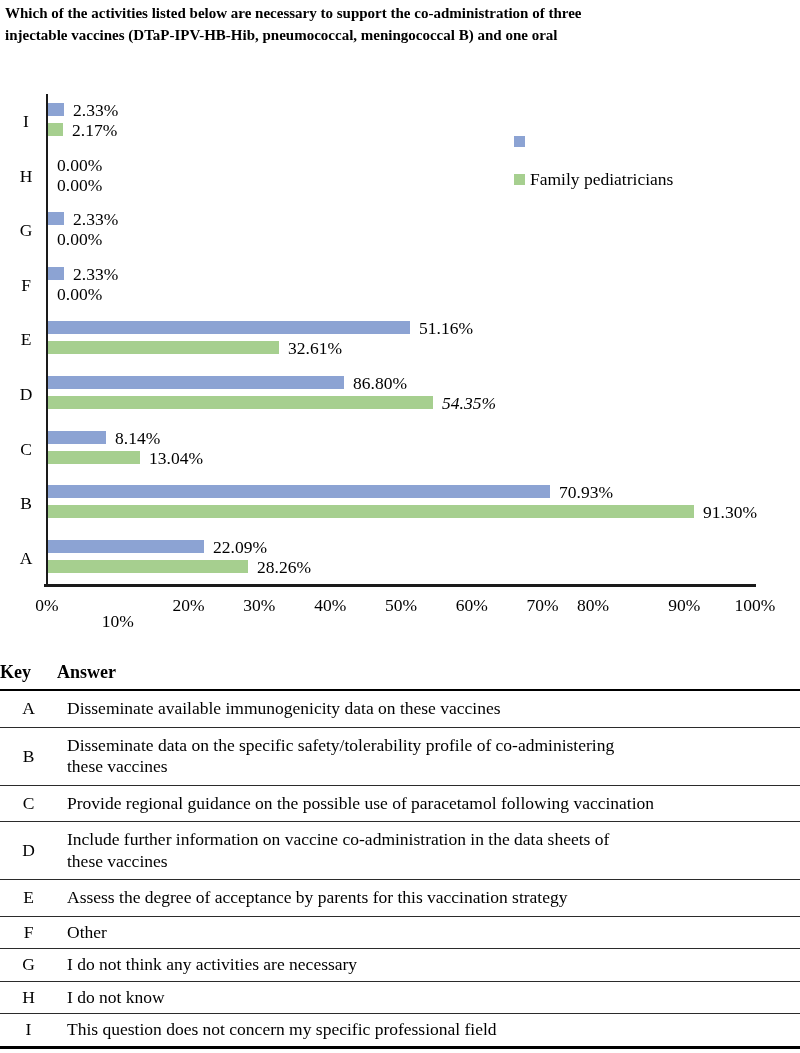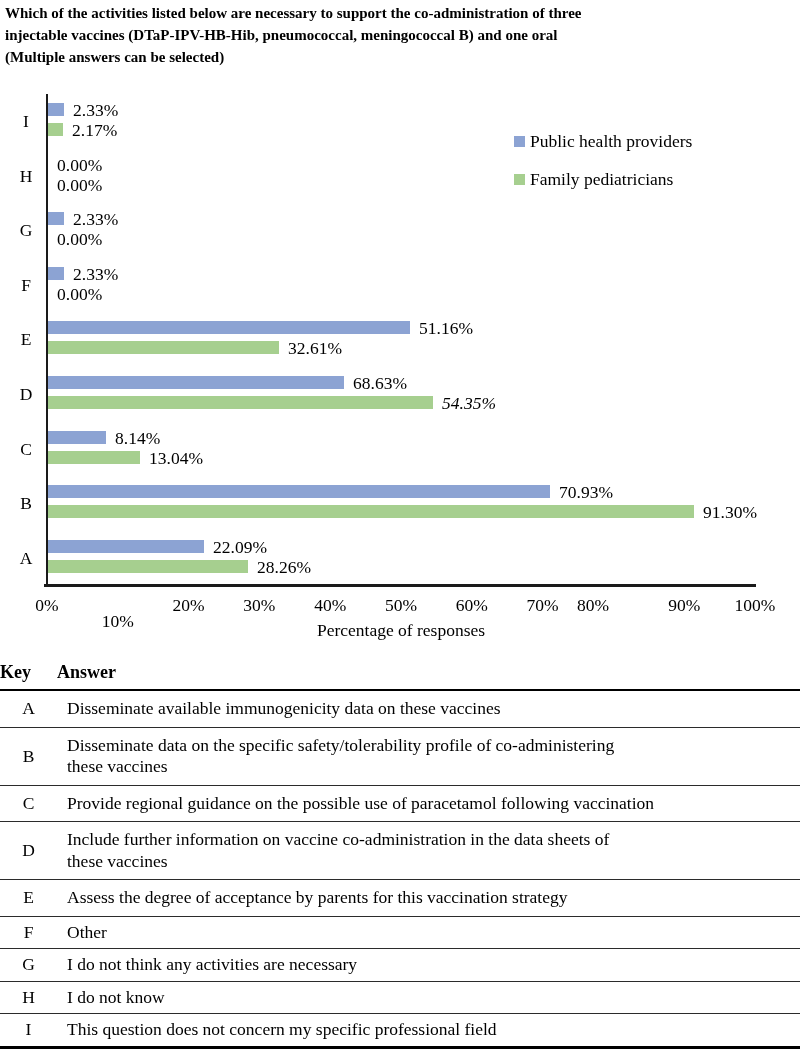--- a/index.html
+++ b/index.html
@@ -48,21 +48,20 @@
   td.answer-cell { padding: 7px 8px 7px 10px; line-height: 21.5px; }
   tr.compact td.answer-cell { padding-top: 5px; padding-bottom: 5px; }
   tbody tr:last-child td { border-bottom: 3.5px solid #000; }
 </style>
 </head>
 <body>
 
 <div class="question">
     <div>Which of the activities listed below are necessary to support the co-administration of three</div>
     <div>injectable vaccines (DTaP-IPV-HB-Hib, pneumococcal, meningococcal B) and one oral</div>
-    <div>(Multiple answers can be selected)</div>
   </div>
 
 <div class="chart">
   <div class="y-axis-line"></div>
   <div class="x-axis-line"></div>
   <div class="plot-rows">
       <div class="bar-row" style="top: 0px;">
         <div class="cat-label">I</div>
         <div class="bar s0" style="width: 16px; background: rgb(140, 163, 211);"></div>
         <div class="val-label s0" style="left: 25px;">2.33%</div>
@@ -89,21 +88,21 @@
       <div class="bar-row" style="top: 218.4px;">
         <div class="cat-label">E</div>
         <div class="bar s0" style="width: 362px; background: rgb(140, 163, 211);"></div>
         <div class="val-label s0" style="left: 371px;">51.16%</div>
         <div class="bar s1" style="width: 231px; background: rgb(166, 207, 143);"></div>
         <div class="val-label s1" style="left: 240px;">32.61%</div>
       </div>
       <div class="bar-row" style="top: 273px;">
         <div class="cat-label">D</div>
         <div class="bar s0" style="width: 296px; background: rgb(140, 163, 211);"></div>
-        <div class="val-label s0" style="left: 305px;">68.63%</div>
+        <div class="val-label s0" style="left: 305px;">86.80%</div>
         <div class="bar s1" style="width: 385px; background: rgb(166, 207, 143);"></div>
         <div class="val-label s1" style="left: 394px; font-style: italic;">54.35%</div>
       </div>
       <div class="bar-row" style="top: 327.6px;">
         <div class="cat-label">C</div>
         <div class="bar s0" style="width: 58px; background: rgb(140, 163, 211);"></div>
         <div class="val-label s0" style="left: 67px;">8.14%</div>
         <div class="bar s1" style="width: 92px; background: rgb(166, 207, 143);"></div>
         <div class="val-label s1" style="left: 101px;">13.04%</div>
       </div>
@@ -118,41 +117,39 @@
         <div class="cat-label">A</div>
         <div class="bar s0" style="width: 156px; background: rgb(140, 163, 211);"></div>
         <div class="val-label s0" style="left: 165px;">22.09%</div>
         <div class="bar s1" style="width: 200px; background: rgb(166, 207, 143);"></div>
         <div class="val-label s1" style="left: 209px;">28.26%</div>
       </div>
     </div>
   <div class="legend">
       <div class="legend-item">
         <div class="legend-swatch" style="background: rgb(140, 163, 211);"></div>
-        <div>Public health providers</div>
       </div>
       <div class="legend-item">
         <div class="legend-swatch" style="background: rgb(166, 207, 143);"></div>
         <div>Family pediatricians</div>
       </div>
     </div>
   <div class="ticks">
       <div class="tick" style="left: 0px;">0%</div>
       <div class="tick" style="left: 70.8px; margin-top: 16px;">10%</div>
       <div class="tick" style="left: 141.6px;">20%</div>
       <div class="tick" style="left: 212.4px;">30%</div>
       <div class="tick" style="left: 283.2px;">40%</div>
       <div class="tick" style="left: 354px;">50%</div>
       <div class="tick" style="left: 424.8px;">60%</div>
       <div class="tick" style="left: 495.6px;">70%</div>
       <div class="tick" style="left: 546px;">80%</div>
       <div class="tick" style="left: 637.2px;">90%</div>
       <div class="tick" style="left: 708px;">100%</div>
     </div>
-  <div class="x-title">Percentage of responses</div>
 </div>
 
 <table class="answers">
   <thead>
     <tr>
       <th class="key-col">Key</th>
       <th class="answer-col">Answer</th>
     </tr>
   </thead>
   <tbody>

